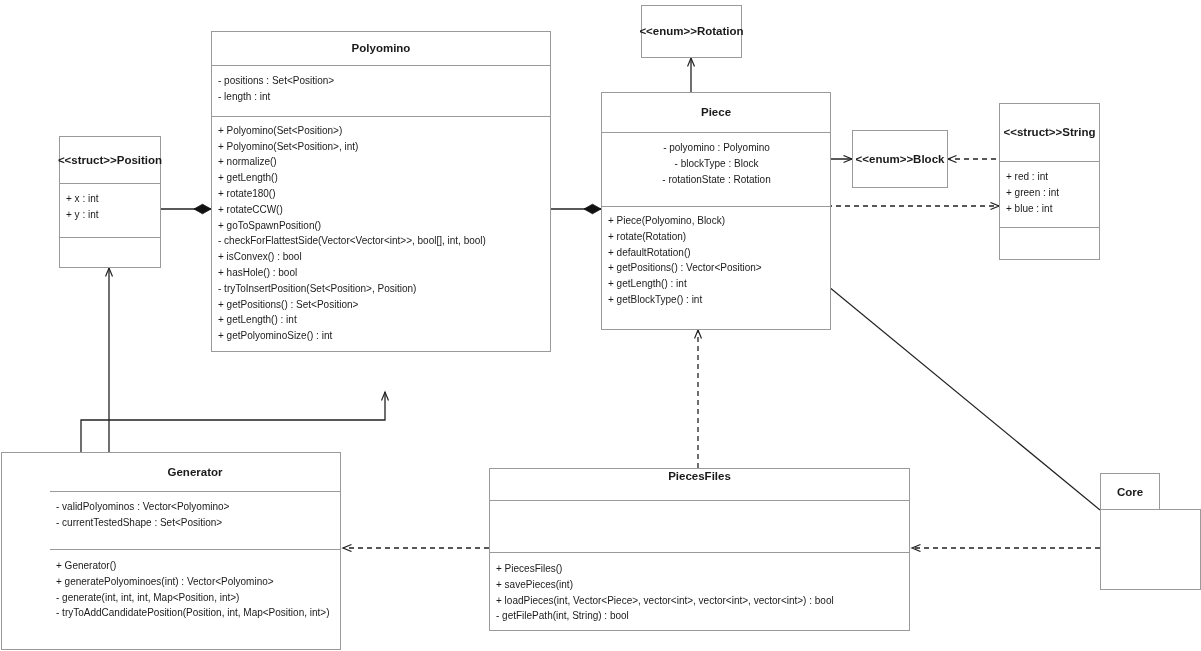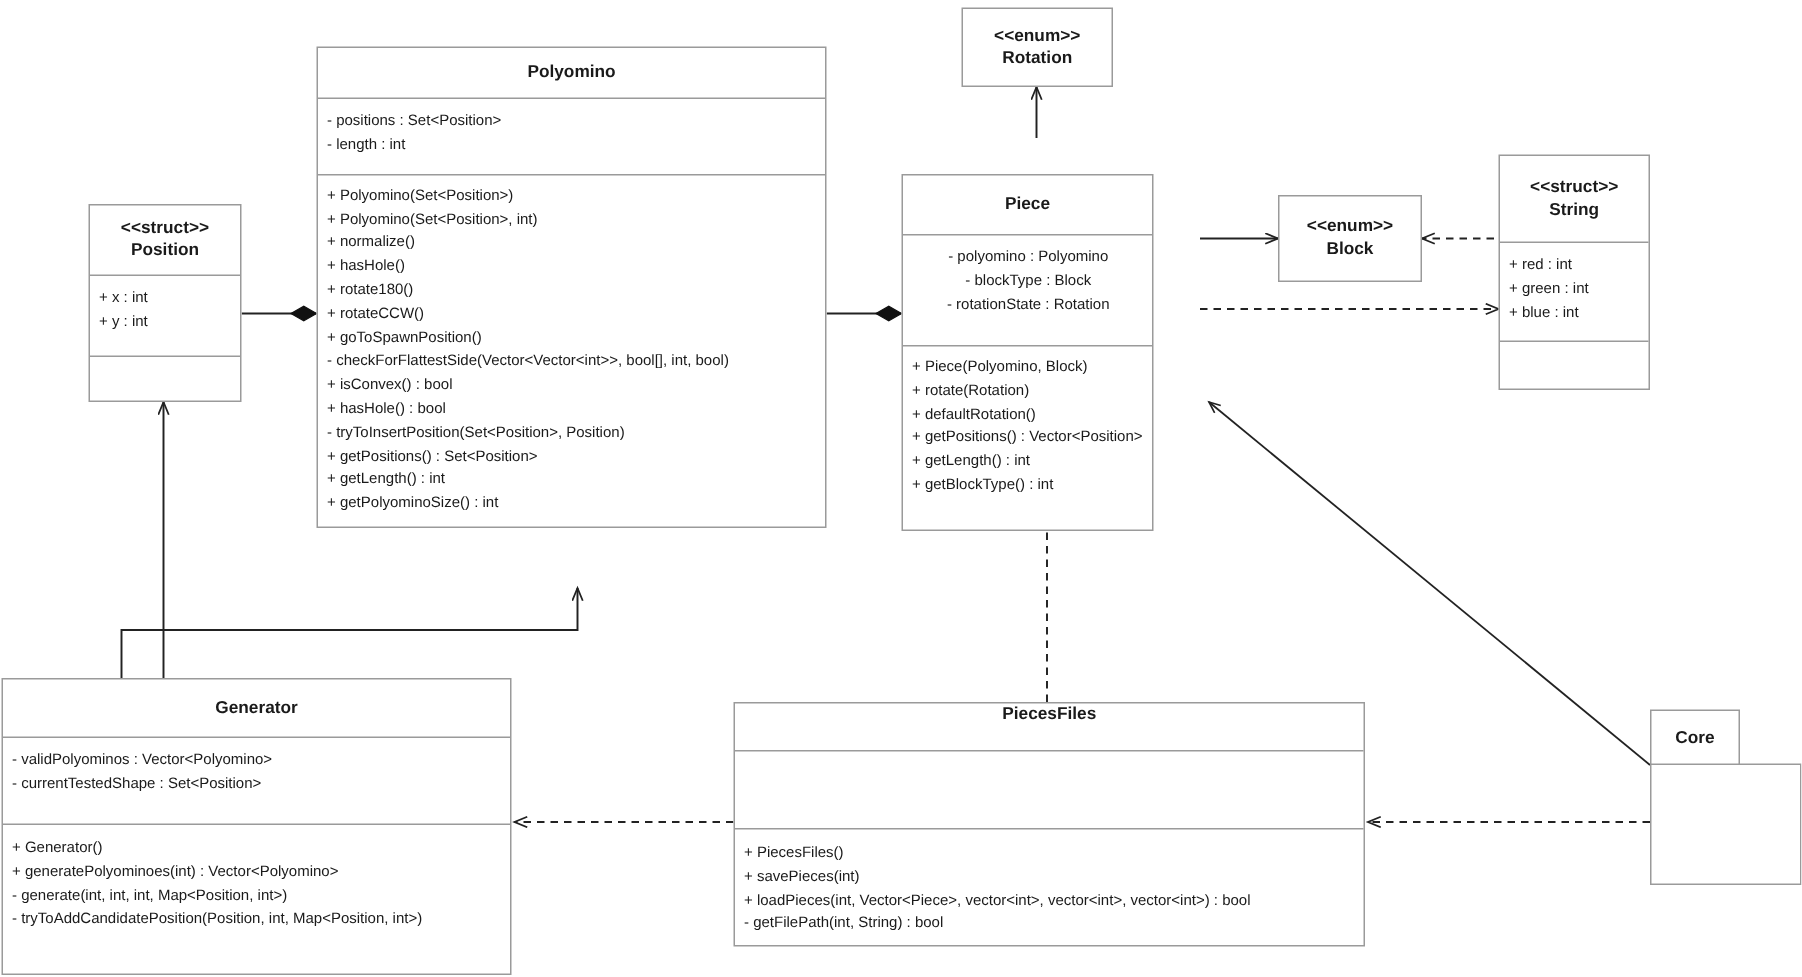--- a/index.html
+++ b/index.html
@@ -46,21 +46,21 @@
   .compartment + .compartment {
     border-top: 1px solid #9a9a9a;
   }
   .cmp-header {
     text-align: center;
     font-weight: bold;
     font-size: 11.5px;
     line-height: 15px;
     padding: 0;
     display: flex;
-    flex-direction: column;
+    flex-direction: row;
     align-items: center;
     justify-content: center;
   }
   .cmp-header .stereo {
     font-weight: bold;
     display: block;
   }
   .cmp-header .cname {
     font-weight: bold;
     display: block;
@@ -181,42 +181,42 @@
       <span class="cname">Polyomino</span>
     </div>
     <div class="compartment" style="height:57px;">
       <span class="member">- positions : Set&lt;Position&gt;</span>
       <span class="member">- length : int</span>
     </div>
     <div class="compartment" style="flex:1; padding-top:6px;">
       <span class="member">+ Polyomino(Set&lt;Position&gt;)</span>
       <span class="member">+ Polyomino(Set&lt;Position&gt;, int)</span>
       <span class="member">+ normalize()</span>
-      <span class="member">+ hasHole()</span>
+      <span class="member">+ getLength()</span>
       <span class="member">+ rotate180()</span>
       <span class="member">+ rotateCCW()</span>
       <span class="member">+ goToSpawnPosition()</span>
       <span class="member">- checkForFlattestSide(Vector&lt;Vector&lt;int&gt;&gt;, bool[], int, bool)</span>
       <span class="member">+ isConvex() : bool</span>
       <span class="member">+ hasHole() : bool</span>
       <span class="member">- tryToInsertPosition(Set&lt;Position&gt;, Position)</span>
       <span class="member">+ getPositions() : Set&lt;Position&gt;</span>
       <span class="member">+ getLength() : int</span>
       <span class="member">+ getPolyominoSize() : int</span>
     </div>
   </div>
 
   <div class="uml-box" style="left:641px; top:5px; width:101px; height:53px;">
     <div class="compartment cmp-header" style="height:100%;">
       <span class="stereo">&lt;&lt;enum&gt;&gt;</span>
       <span class="cname">Rotation</span>
     </div>
   </div>
 
-  <div class="uml-box" style="left:601px; top:92px; width:168px; height:238px;margin-top:24px;">
+  <div class="uml-box" style="left:601px; top:92px; width:230px; height:238px;">
     <div class="compartment cmp-header" style="height:39px;">
       <span class="cname">Piece</span>
     </div>
     <div class="compartment" style="height:74px;text-align:center;">
       <span class="member">- polyomino : Polyomino</span>
       <span class="member">- blockType : Block</span>
       <span class="member">- rotationState : Rotation</span>
     </div>
     <div class="compartment" style="flex:1; padding-top:6px;">
       <span class="member">+ Piece(Polyomino, Block)</span>
@@ -241,21 +241,21 @@
       <span class="cname">String</span>
     </div>
     <div class="compartment" style="height:66px;">
       <span class="member">+ red : int</span>
       <span class="member">+ green : int</span>
       <span class="member">+ blue : int</span>
     </div>
     <div class="compartment empty-cmp" style="flex:1;"></div>
   </div>
 
-  <div class="uml-box" style="left:1px; top:452px; width:340px; height:198px;">
+  <div class="uml-box" style="left:1px; top:452px; width:340px; height:198px;padding-left:48px;">
     <div class="compartment cmp-header" style="height:38px;">
       <span class="cname">Generator</span>
     </div>
     <div class="compartment" style="height:58px;">
       <span class="member">- validPolyominos : Vector&lt;Polyomino&gt;</span>
       <span class="member">- currentTestedShape : Set&lt;Position&gt;</span>
     </div>
     <div class="compartment" style="flex:1; padding-top:8px;">
       <span class="member">+ Generator()</span>
       <span class="member">+ generatePolyominoes(int) : Vector&lt;Polyomino&gt;</span>

